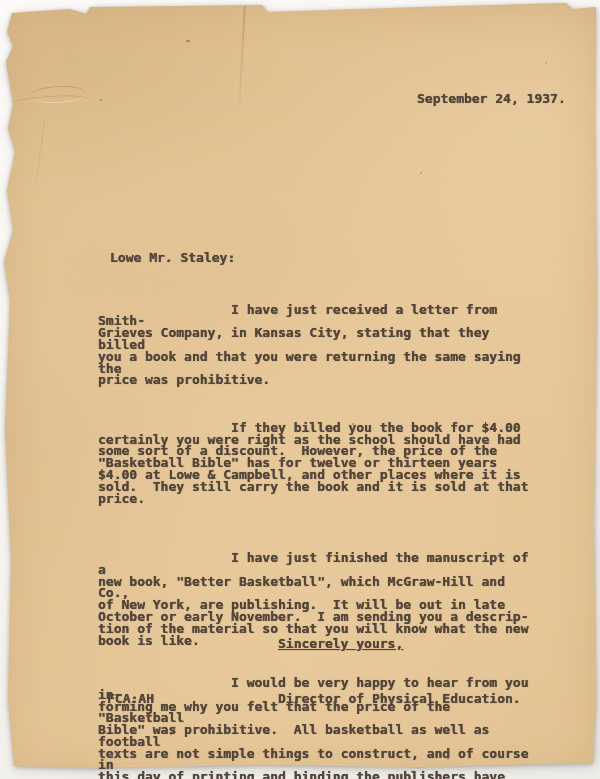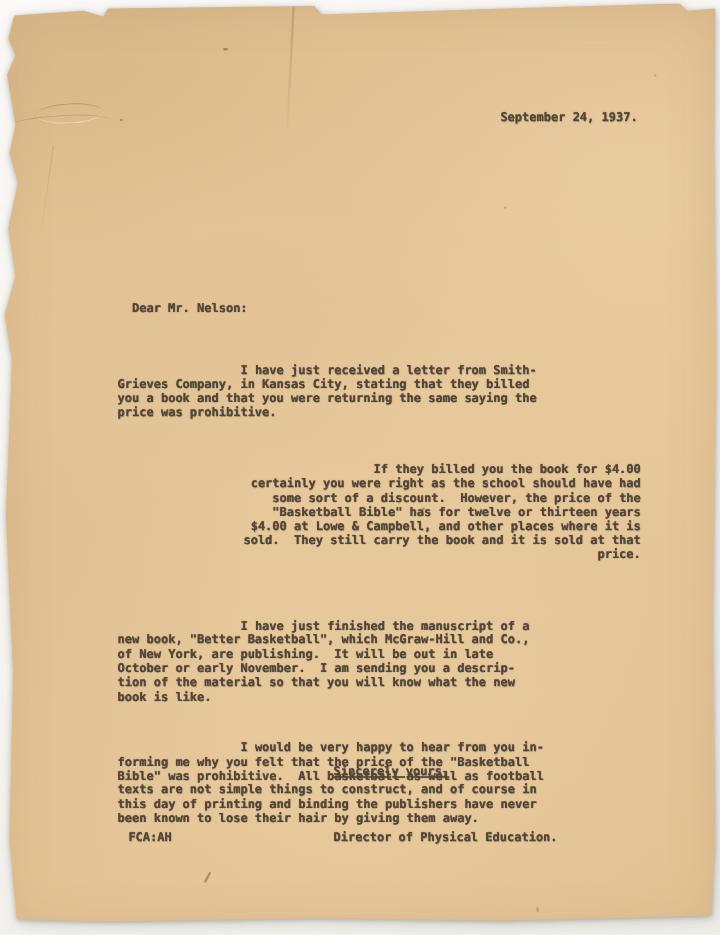--- a/index.html
+++ b/index.html
@@ -49,31 +49,31 @@
   .speck.s3{left:352px;top:423px;width:2.4px;height:2.4px;}
   .speck.s4{left:420px;top:172px;width:2px;height:1.6px;opacity:.6;}
   .speck.s5{left:545px;top:62px;width:2px;height:2px;opacity:.5;}
   .speck.s6{left:447px;top:756px;width:2px;height:4px;border-radius:40%;opacity:.6;}
   .pen-slash{position:absolute;left:172px;top:726px;width:2px;height:10px;
     background:rgba(130,98,62,.55);transform:rotate(28deg);border-radius:1px;pointer-events:none;}
 
   
   .text-layer{position:absolute;inset:0;
     color:var(--ink,#52453a);
-    font-size:10px;line-height:11.8px;font-weight:700;
+    font-size:13px;line-height:11.8px;font-weight:700;
     text-shadow:0 0 .8px rgba(78,65,52,.85), .4px .4px .6px rgba(78,65,52,.35);
     filter:blur(.22px);}
   .text-layer > div, .letter-body p{white-space:pre-wrap;}
   .date-line{position:absolute;left:417px;top:93px;}
   .recipient{position:absolute;left:110px;top:205px;}
   .salutation{position:absolute;left:110px;top:252px;}
   .letter-body{position:absolute;left:98px;top:280px;width:436px;}
   .letter-body p{margin:0;}
   .letter-body p:nth-of-type(1){margin-bottom:12px;}
-  .letter-body p:nth-of-type(2){margin-bottom:10px;text-align:right;}
+  .letter-body p:nth-of-type(2){margin-bottom:10px;}
   .letter-body p:nth-of-type(3){margin-bottom:7px;margin-top:14px;}
   .letter-body p:nth-of-type(4){margin-bottom:13px;}
   .closing-line{position:absolute;left:278px;top:638px;text-decoration:underline;}
   .initials{position:absolute;left:107px;top:693px;}
   .sig-title{position:absolute;left:278px;top:693px;}
 </style>
 </head>
 <body>
 
 <div class="stage">
@@ -90,21 +90,21 @@
       <div class="speck s3"></div>
       <div class="speck s4"></div>
       <div class="speck s5"></div>
       <div class="speck s6"></div>
       <div class="pen-slash"></div>
     </div>
   </div>
 
   <div class="text-layer">
     <div class="date-line">September 24, 1937.</div>
-    <div class="salutation">Dear Mr. Nelson:</div>
+    <div class="salutation">Lowe Mr. Staley:</div>
     <div class="letter-body">
       <p>                 I have just received a letter from Smith-
 Grieves Company, in Kansas City, stating that they billed
 you a book and that you were returning the same saying the
 price was prohibitive.</p>
       <p>                 If they billed you the book for $4.00
 certainly you were right as the school should have had
 some sort of a discount.  However, the price of the
 "Basketball Bible" has for twelve or thirteen years
 $4.00 at Lowe &amp; Campbell, and other places where it is

